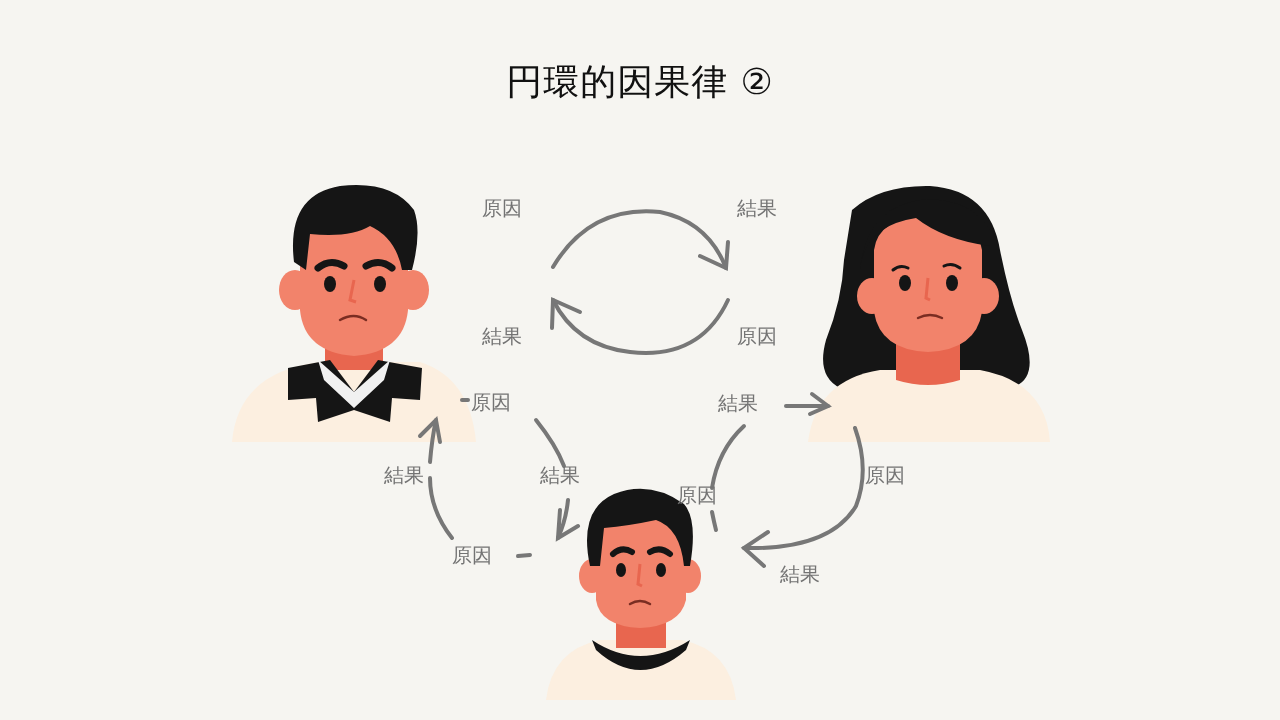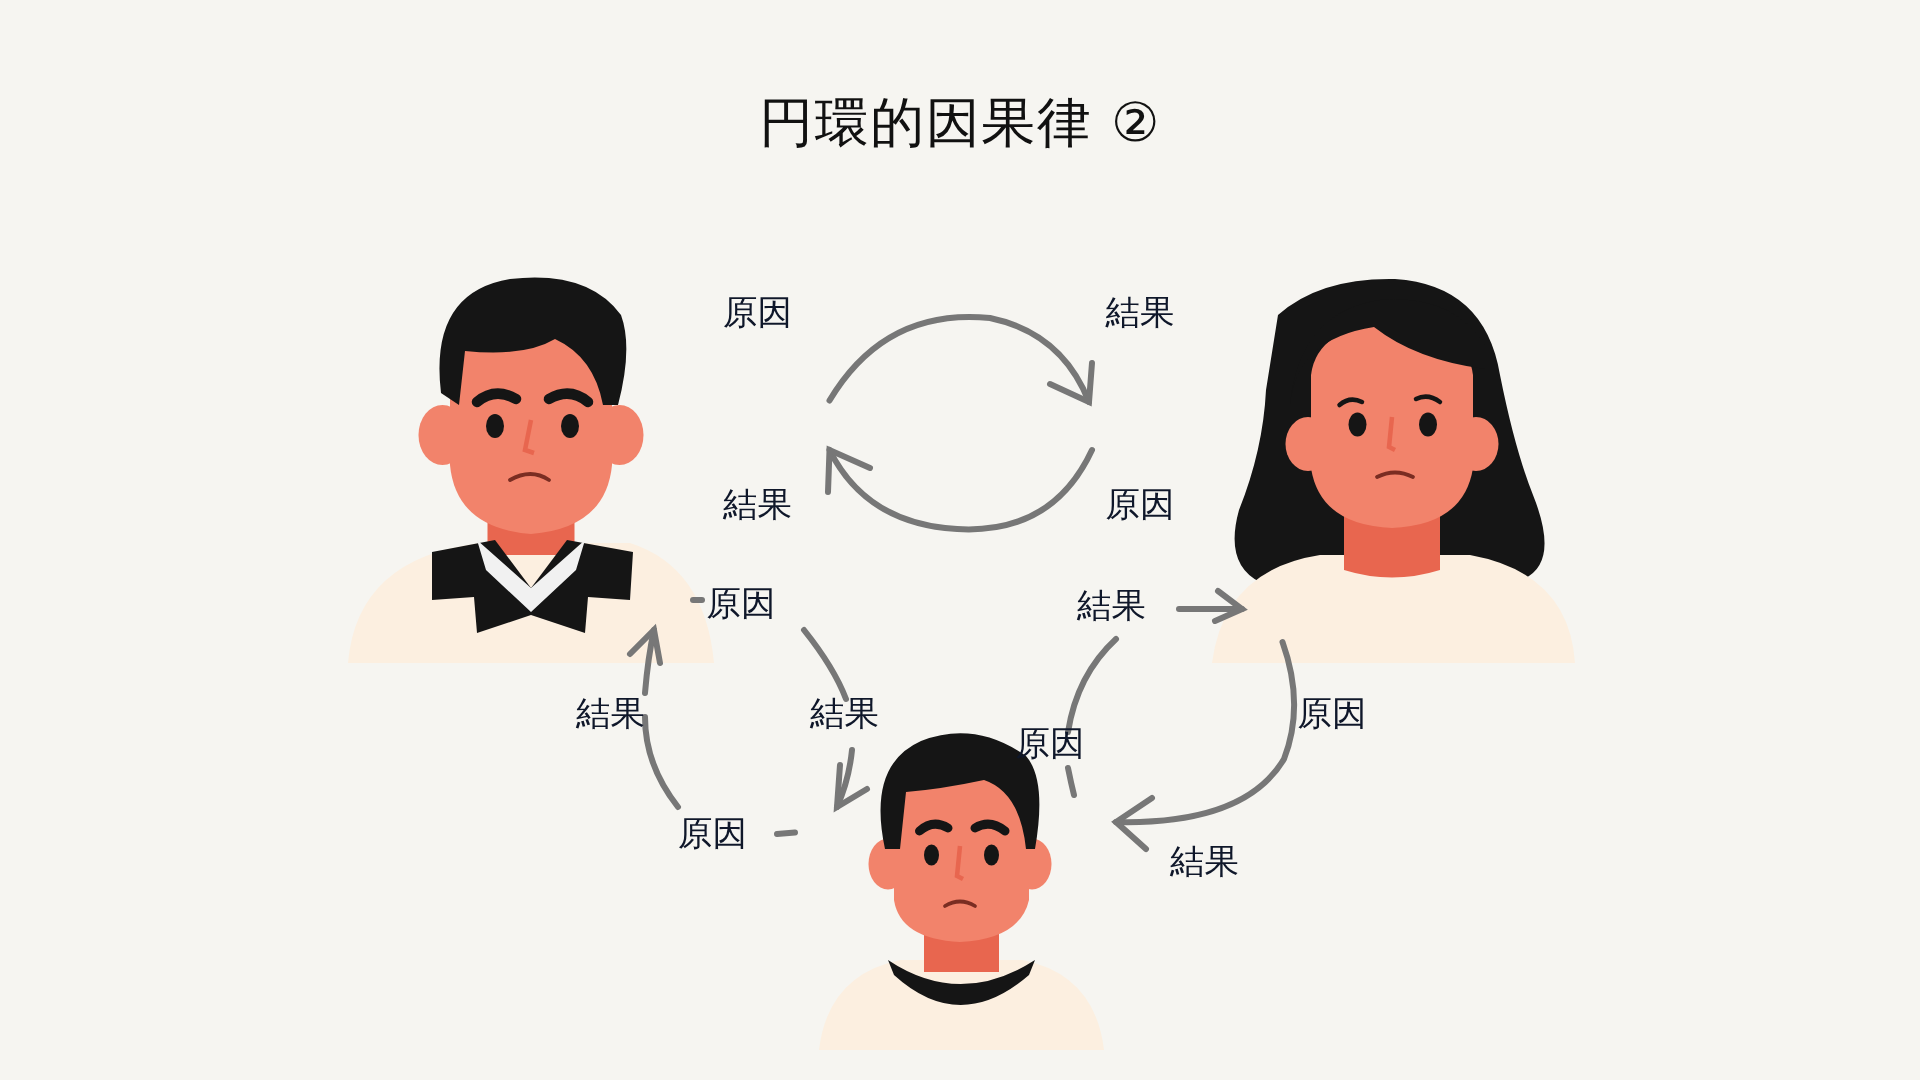--- a/index.html
+++ b/index.html
@@ -1,19 +1,19 @@
 <!DOCTYPE html>
 <html><head>
 <meta charset="utf-8">
 <style>
   html, body { margin:0; padding:0; }
   body { width:1280px; height:720px; background:#f6f5f1; position:relative; overflow:hidden;
          font-family:"DejaVu Sans","Liberation Sans",sans-serif; color:#111; }
   .title { position:absolute; left:0; width:1280px; top:58px; text-align:center; font-size:36px; letter-spacing:1px; }
-  .lbl { position:absolute; font-size:23px; line-height:1; color:#0f172a; white-space:nowrap; }
+  .lbl { position:absolute; font-size:20px; line-height:1; color:#737373; white-space:nowrap; }
   svg.layer { position:absolute; left:0; top:0; }
 </style>
 </head>
 <body>
 
 <div class="title">円環的因果律 ②</div>
 
 <svg class="layer" width="1280" height="720" viewBox="0 0 1280 720">
 
   <g>

